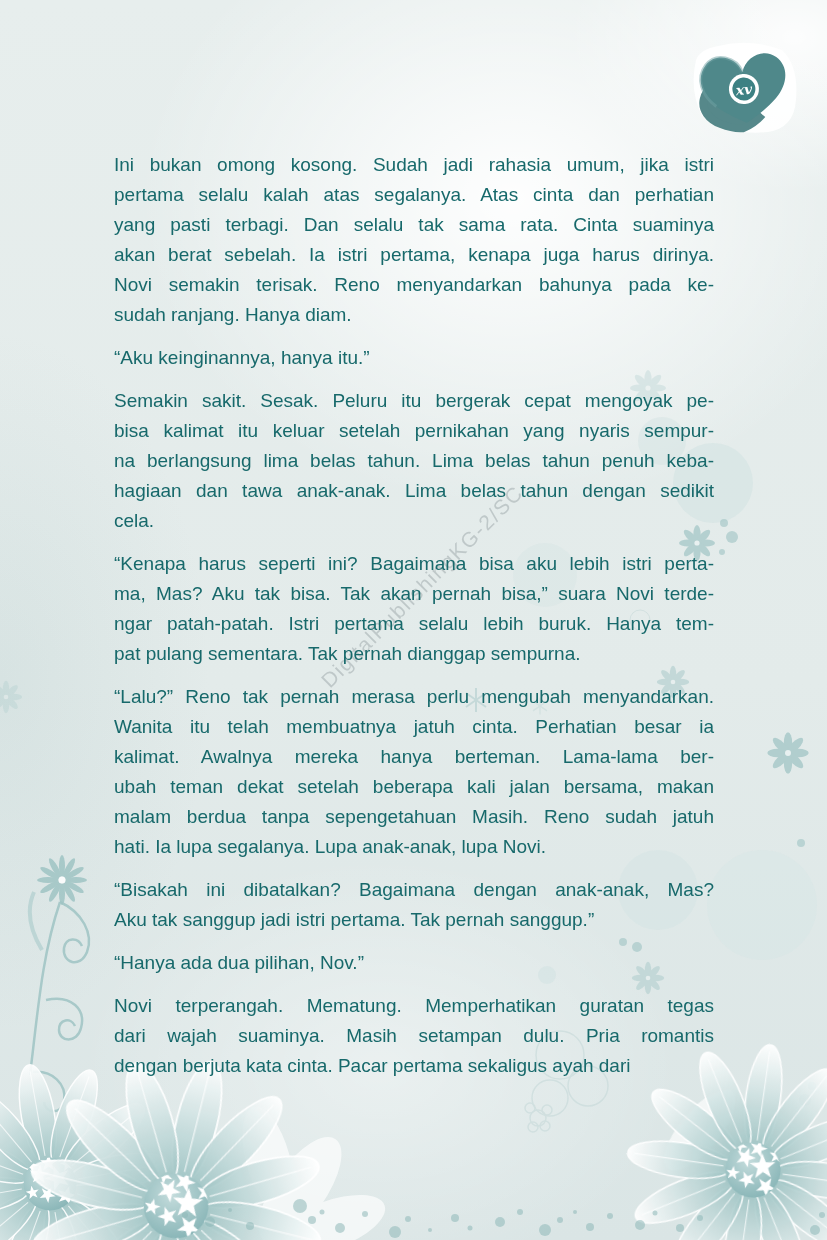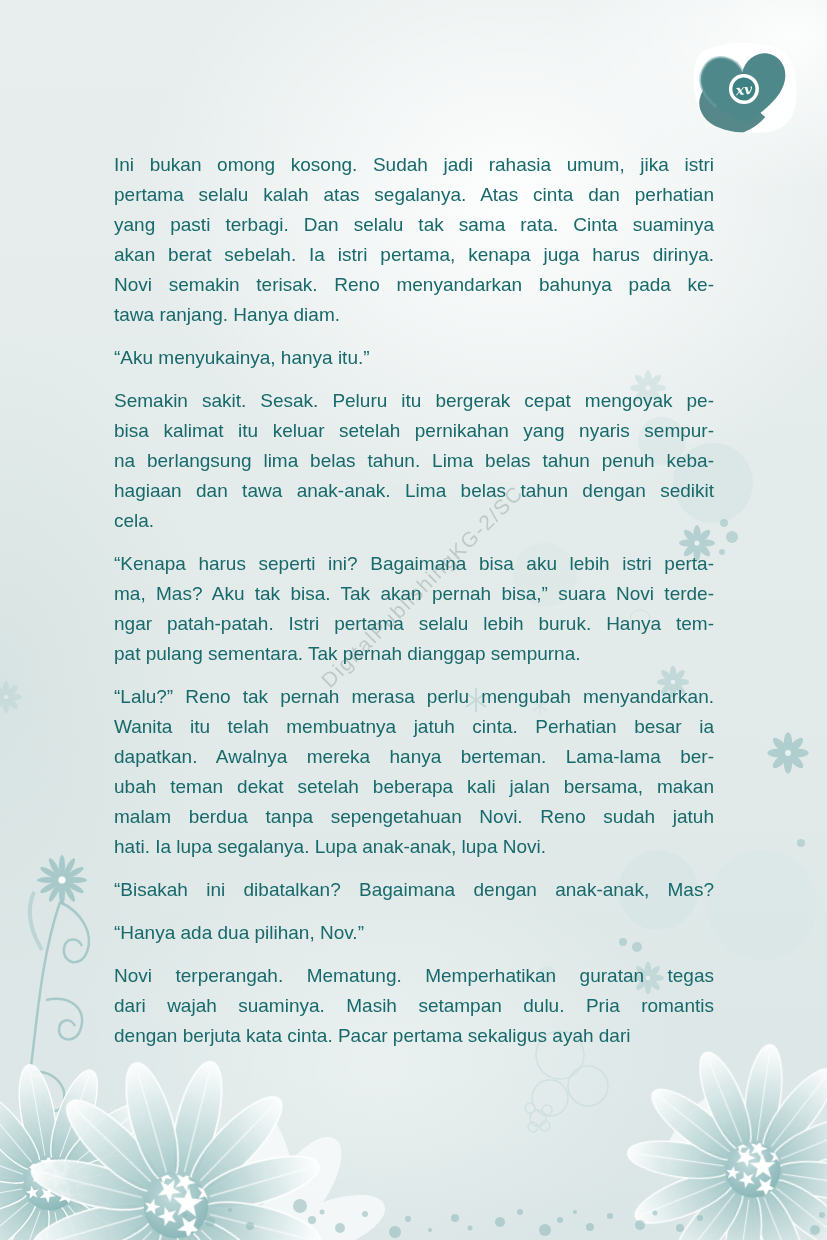--- a/index.html
+++ b/index.html
@@ -219,48 +219,49 @@
 
   <div class="watermark">DigitalPublishingKG-2/SC</div>
 
   <div class="text-block">
       <div class="para">
         <div class="line">Ini bukan omong kosong. Sudah jadi rahasia umum, jika istri</div>
         <div class="line">pertama selalu kalah atas segalanya. Atas cinta dan perhatian</div>
         <div class="line">yang pasti terbagi. Dan selalu tak sama rata. Cinta suaminya</div>
         <div class="line">akan berat sebelah. Ia istri pertama, kenapa juga harus dirinya.</div>
         <div class="line">Novi semakin terisak. Reno menyandarkan bahunya pada ke-</div>
-        <div class="line last">tawa ranjang. Hanya diam.</div>
-      </div>
-      <div class="para">
-        <div class="line last">“Aku menyukainya, hanya itu.”</div>
+        <div class="line last">sudah ranjang. Hanya diam.</div>
+      </div>
+      <div class="para">
+        <div class="line last">“Aku keinginannya, hanya itu.”</div>
       </div>
       <div class="para">
         <div class="line">Semakin sakit. Sesak. Peluru itu bergerak cepat mengoyak pe-</div>
         <div class="line">bisa kalimat itu keluar setelah pernikahan yang nyaris sempur-</div>
         <div class="line">na berlangsung lima belas tahun. Lima belas tahun penuh keba-</div>
         <div class="line">hagiaan dan tawa anak-anak. Lima belas tahun dengan sedikit</div>
         <div class="line last">cela.</div>
       </div>
       <div class="para">
         <div class="line">“Kenapa harus seperti ini? Bagaimana bisa aku lebih istri perta-</div>
         <div class="line">ma, Mas? Aku tak bisa. Tak akan pernah bisa,” suara Novi terde-</div>
         <div class="line">ngar patah-patah. Istri pertama selalu lebih buruk. Hanya tem-</div>
         <div class="line last">pat pulang sementara. Tak pernah dianggap sempurna.</div>
       </div>
       <div class="para">
         <div class="line">“Lalu?” Reno tak pernah merasa perlu mengubah menyandarkan.</div>
         <div class="line">Wanita itu telah membuatnya jatuh cinta. Perhatian besar ia</div>
-        <div class="line">dapatkan. Awalnya mereka hanya berteman. Lama-lama ber-</div>
+        <div class="line">kalimat. Awalnya mereka hanya berteman. Lama-lama ber-</div>
         <div class="line">ubah teman dekat setelah beberapa kali jalan bersama, makan</div>
-        <div class="line">malam berdua tanpa sepengetahuan Novi. Reno sudah jatuh</div>
+        <div class="line">malam berdua tanpa sepengetahuan Masih. Reno sudah jatuh</div>
         <div class="line last">hati. Ia lupa segalanya. Lupa anak-anak, lupa Novi.</div>
       </div>
       <div class="para">
         <div class="line">“Bisakah ini dibatalkan? Bagaimana dengan anak-anak, Mas?</div>
+        <div class="line last">Aku tak sanggup jadi istri pertama. Tak pernah sanggup.”</div>
       </div>
       <div class="para">
         <div class="line last">“Hanya ada dua pilihan, Nov.”</div>
       </div>
       <div class="para">
         <div class="line">Novi terperangah. Mematung. Memperhatikan guratan tegas</div>
         <div class="line">dari wajah suaminya. Masih setampan dulu. Pria romantis</div>
         <div class="line last">dengan berjuta kata cinta. Pacar pertama sekaligus ayah dari</div>
       </div>
     </div>

